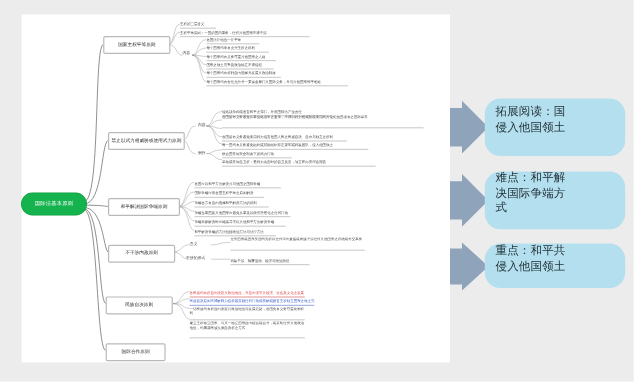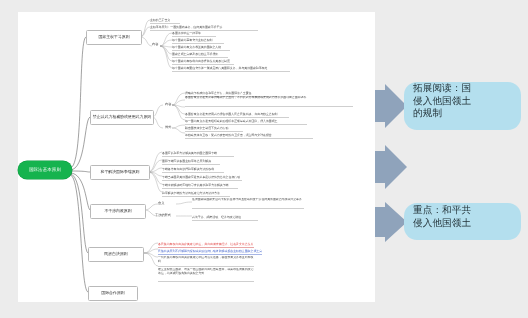--- a/index.html
+++ b/index.html
@@ -223,24 +223,30 @@
     <path d="M0,6 L0,38 L10,38 L10,44 L32,22 L10,0 L10,6 Z" fill="#8fa3bb"></path>
   </svg>
   <svg class="arrow" style="left:375px;top:202px;width:32px;height:40px;" viewBox="0 0 32 40" xmlns="http://www.w3.org/2000/svg">
     <path d="M0,5 L0,35 L10,35 L10,40 L32,20 L10,0 L10,5 Z" fill="#8fa3bb"></path>
   </svg>
 
   <div class="callout" style="left:404px;top:82px;width:117px;height:48px;">
     <div>
       <span>拓展阅读：国</span>
       <span>侵入他国领土</span>
-      <span>的规制</span>
     </div>
   </div>
 
+  <div class="callout" style="left:404px;top:143px;width:117px;height:48px;">
+    <div>
+      <span>难点：和平解</span>
+      <span>决国际争端方</span>
+      <span>式</span>
+    </div>
+  </div>
 
   <div class="callout" style="left:404px;top:203px;width:117px;height:37px;">
     <div>
       <span>重点：和平共</span>
       <span>侵入他国领土</span>
     </div>
   </div>
 
 </div>
 

